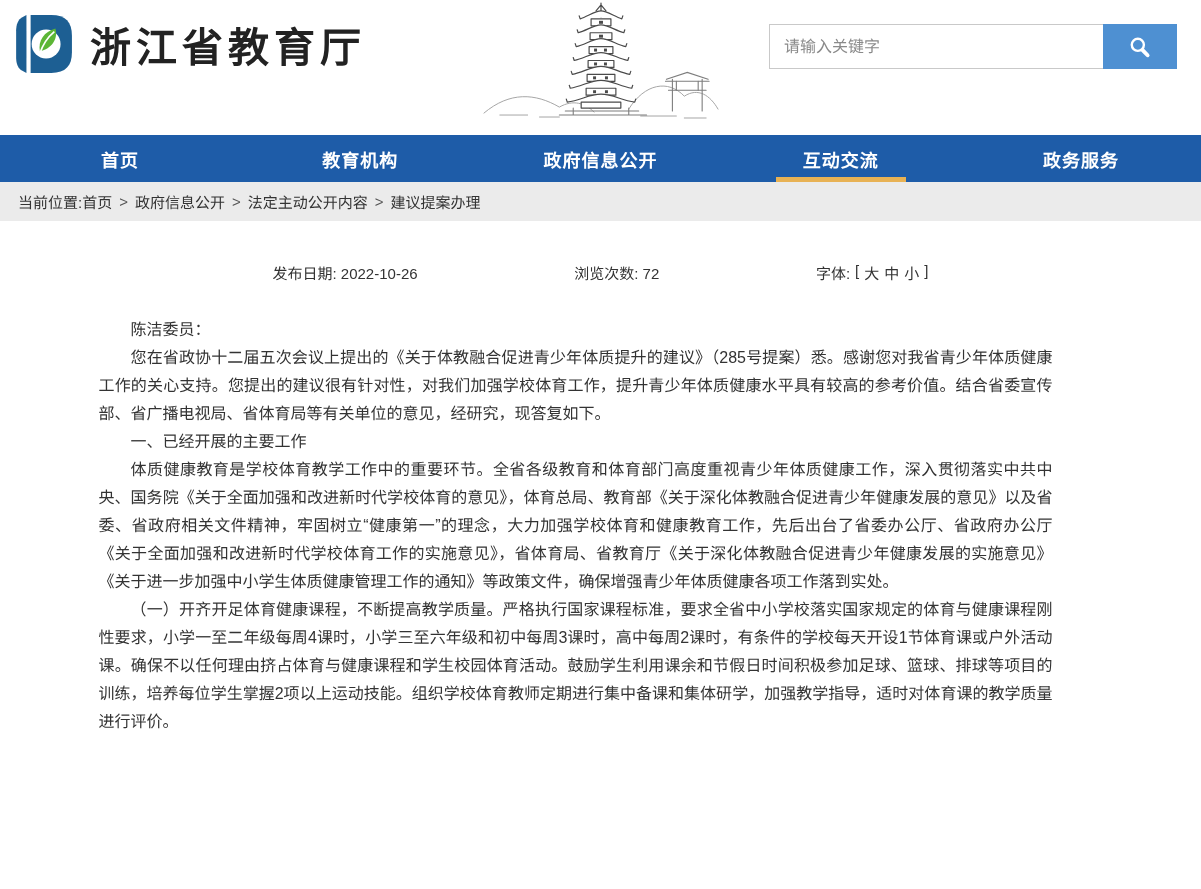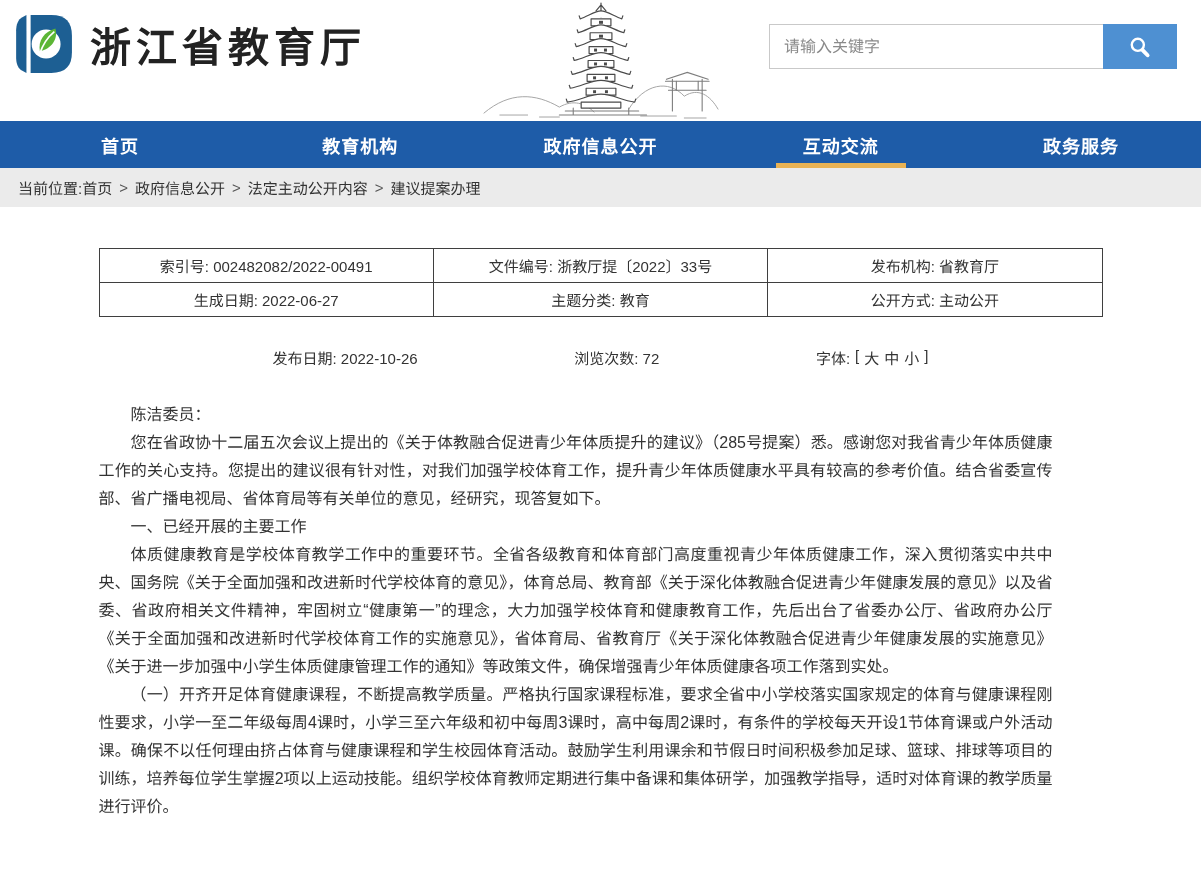--- a/index.html
+++ b/index.html
@@ -1,20 +1,20 @@
 <!DOCTYPE html>
 <html lang="zh-CN"><head>
 <meta charset="utf-8">
 <style>
   * { box-sizing: border-box; margin: 0; padding: 0; }
   html,body { width:1201px; height:889px; overflow:hidden; background:#fff;
     font-family:"Liberation Sans","DejaVu Sans",sans-serif; color:#333; }
 
   
-  .header { position:relative; height:121px; background:#fff; }
+  .header { position:relative; height:135px; background:#fff; }
   .logo { position:absolute; left:12px; top:13px; display:flex; align-items:center; gap:16px; cursor:pointer; }
   .logo-book { width:62px; height:62px; }
   .logo-text { font-family:"Liberation Serif","DejaVu Serif",serif; font-weight:bold;
     font-size:41px; letter-spacing:5px; color:#222; white-space:nowrap; }
   .pagoda-wrap { position:absolute; left:50%; top:0; transform:translateX(-50%);
     width:240px; height:119px; }
   .search-bar { position:absolute; right:24px; top:24px; display:flex; width:408px; height:45px; }
   .search-input { flex:1; border:1px solid #c9c9c9; border-right:none; outline:none;
     padding:0 14px; font-size:16px; color:#333; }
   .search-input::placeholder { color:#8a8a8a; }
@@ -137,34 +137,20 @@
   <span class="sep">&gt;</span>
   <a>政府信息公开</a>
   <span class="sep">&gt;</span>
   <a>法定主动公开内容</a>
   <span class="sep">&gt;</span>
   <a>建议提案办理</a>
 </div>
 
 <div class="main">
 
-  <table class="doc-table">
-    <tbody>
-      <tr>
-        <td>索引号: 002482082/2022-00491</td>
-        <td>文件编号: 浙教厅提〔2022〕33号</td>
-        <td>发布机构: 省教育厅</td>
-      </tr>
-      <tr>
-        <td>生成日期: 2022-06-27</td>
-        <td>主题分类: 教育</td>
-        <td>公开方式: 主动公开</td>
-      </tr>
-    </tbody>
-  </table>
 
 
   <div class="meta-row">
     <span>发布日期: 2022-10-26</span>
     <span>浏览次数: 72</span>
     <span class="font-size-ctl">
       <span>字体:</span>
       <span>[</span>
       <span class="sz">大</span>
       <span class="sz">中</span>

